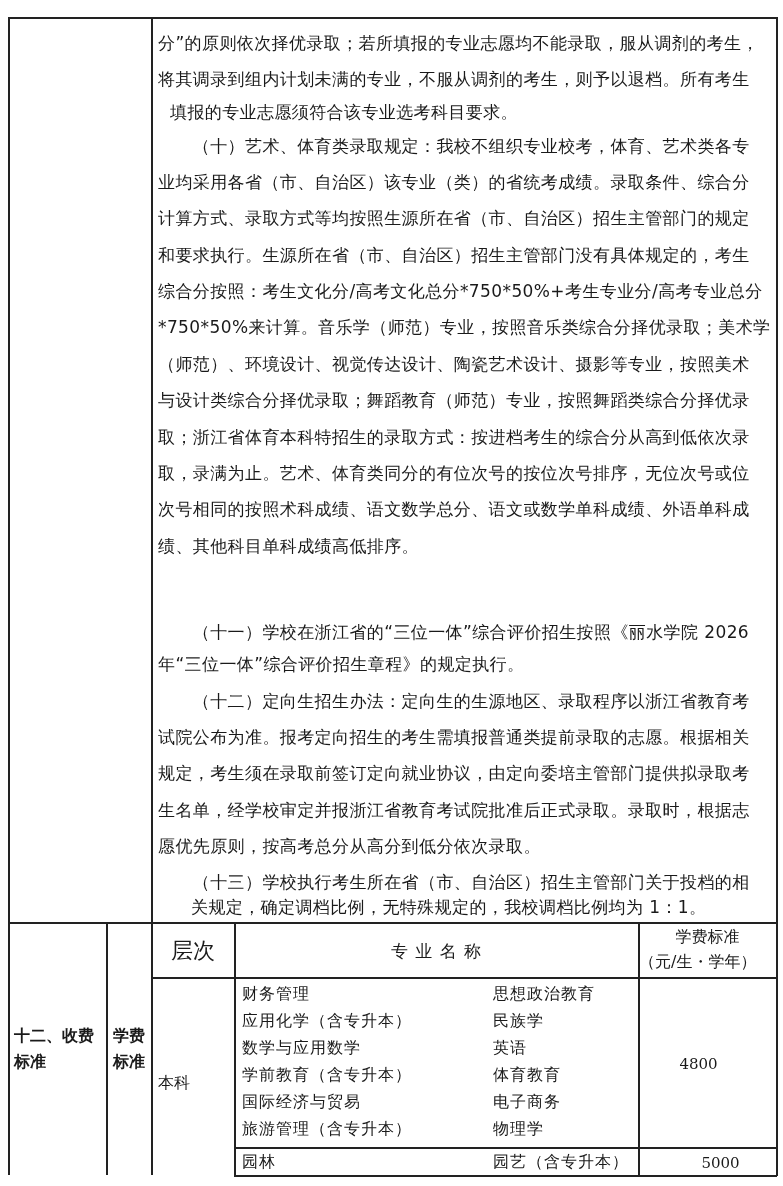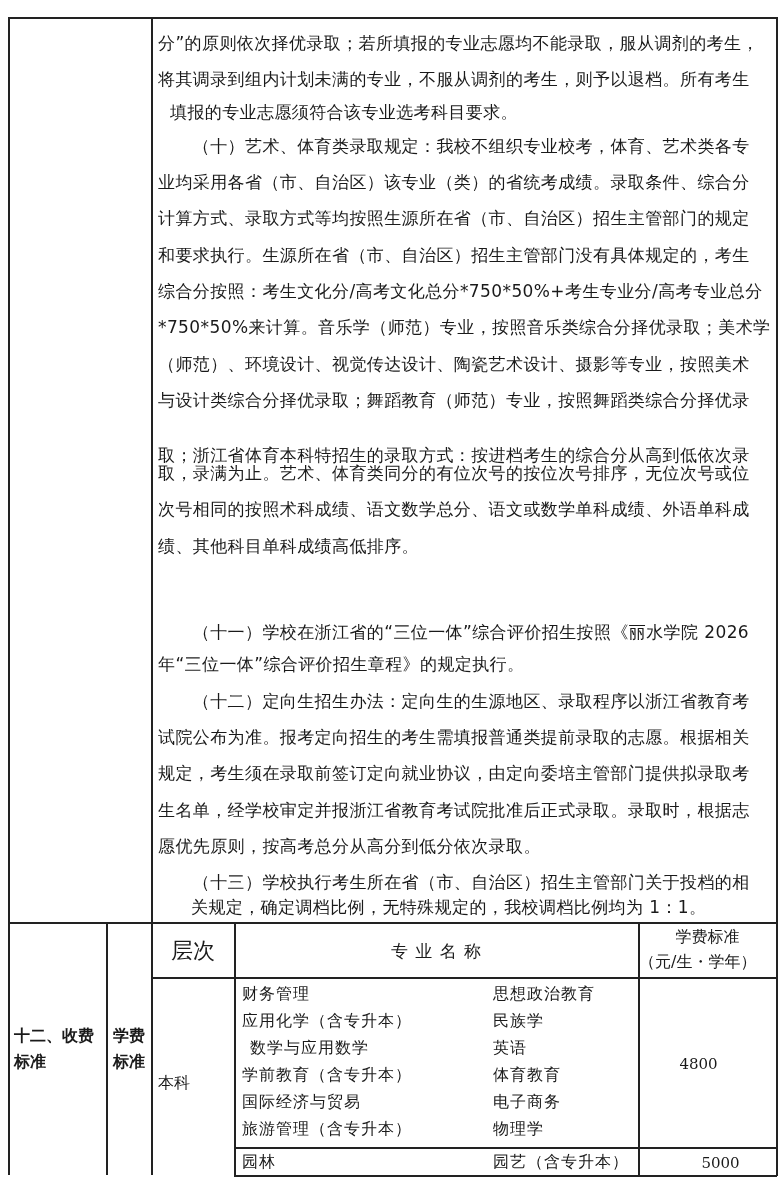--- a/index.html
+++ b/index.html
@@ -28,21 +28,21 @@
   <div class="line" style="top:68px;">将其调录到组内计划未满的专业，不服从调剂的考生，则予以退档。所有考生</div>
   <div class="line" style="top:101px;margin-left:12px;">填报的专业志愿须符合该专业选考科目要求。</div>
   <div class="line" style="top:135px;">　　（十）艺术、体育类录取规定：我校不组织专业校考，体育、艺术类各专</div>
   <div class="line" style="top:171px;">业均采用各省（市、自治区）该专业（类）的省统考成绩。录取条件、综合分</div>
   <div class="line" style="top:207px;">计算方式、录取方式等均按照生源所在省（市、自治区）招生主管部门的规定</div>
   <div class="line" style="top:244px;">和要求执行。生源所在省（市、自治区）招生主管部门没有具体规定的，考生</div>
   <div class="line" style="top:280px;">综合分按照：考生文化分/高考文化总分*750*50%+考生专业分/高考专业总分</div>
   <div class="line" style="top:316px;">*750*50%来计算。音乐学（师范）专业，按照音乐类综合分择优录取；美术学</div>
   <div class="line" style="top:353px;">（师范）、环境设计、视觉传达设计、陶瓷艺术设计、摄影等专业，按照美术</div>
   <div class="line" style="top:389px;">与设计类综合分择优录取；舞蹈教育（师范）专业，按照舞蹈类综合分择优录</div>
-  <div class="line" style="top:426px;margin-top:18px;">取；浙江省体育本科特招生的录取方式：按进档考生的综合分从高到低依次录</div>
+  <div class="line" style="top:426px;">取；浙江省体育本科特招生的录取方式：按进档考生的综合分从高到低依次录</div>
   <div class="line" style="top:462px;">取，录满为止。艺术、体育类同分的有位次号的按位次号排序，无位次号或位</div>
   <div class="line" style="top:498px;">次号相同的按照术科成绩、语文数学总分、语文或数学单科成绩、外语单科成</div>
   <div class="line" style="top:535px;">绩、其他科目单科成绩高低排序。</div>
   <div class="line" style="top:621px;">　　（十一）学校在浙江省的“三位一体”综合评价招生按照《丽水学院 2026</div>
   <div class="line" style="top:653px;">年“三位一体”综合评价招生章程》的规定执行。</div>
   <div class="line" style="top:690px;">　　（十二）定向生招生办法：定向生的生源地区、录取程序以浙江省教育考</div>
   <div class="line" style="top:726px;">试院公布为准。报考定向招生的考生需填报普通类提前录取的志愿。根据相关</div>
   <div class="line" style="top:762px;">规定，考生须在录取前签订定向就业协议，由定向委培主管部门提供拟录取考</div>
   <div class="line" style="top:799px;">生名单，经学校审定并报浙江省教育考试院批准后正式录取。录取时，根据志</div>
   <div class="line" style="top:835px;">愿优先原则，按高考总分从高分到低分依次录取。</div>
@@ -68,21 +68,21 @@
 
 <div class="cell-text center" style="left:152px; width:82px; top:940px; font-size:22px;">层次</div>
 <div class="cell-text center" style="left:235px; width:403px; top:940px; font-size:17px; letter-spacing:1px;">专 业 名 称</div>
 <div class="cell-text center" style="left:639px; width:137px; top:926px; font-size:16px;">学费标准</div>
 <div class="cell-text center" style="left:639px; width:115px; top:951px; font-size:16px;">（元/生・学年）</div>
 
 <div>
   <div class="cell-text" style="left:158px; top:1072px;">本科</div>
   <div class="major" style="left:242px; top:983px;">财务管理</div>
   <div class="major" style="left:242px; top:1010px;">应用化学（含专升本）</div>
-  <div class="major" style="left:242px; top:1037px;margin-left:8px;">数学与应用数学</div>
+  <div class="major" style="left:242px; top:1037px;">数学与应用数学</div>
   <div class="major" style="left:242px; top:1064px;">学前教育（含专升本）</div>
   <div class="major" style="left:242px; top:1091px;">国际经济与贸易</div>
   <div class="major" style="left:242px; top:1118px;">旅游管理（含专升本）</div>
   <div class="major" style="left:493px; top:983px;">思想政治教育</div>
   <div class="major" style="left:493px; top:1010px;">民族学</div>
   <div class="major" style="left:493px; top:1037px;">英语</div>
   <div class="major" style="left:493px; top:1064px;">体育教育</div>
   <div class="major" style="left:493px; top:1091px;">电子商务</div>
   <div class="major" style="left:493px; top:1118px;">物理学</div>
   <div class="cell-text center" style="left:639px; width:119px; top:1053px; font-size:15px; font-family:'DejaVu Serif', serif;">4800</div>

